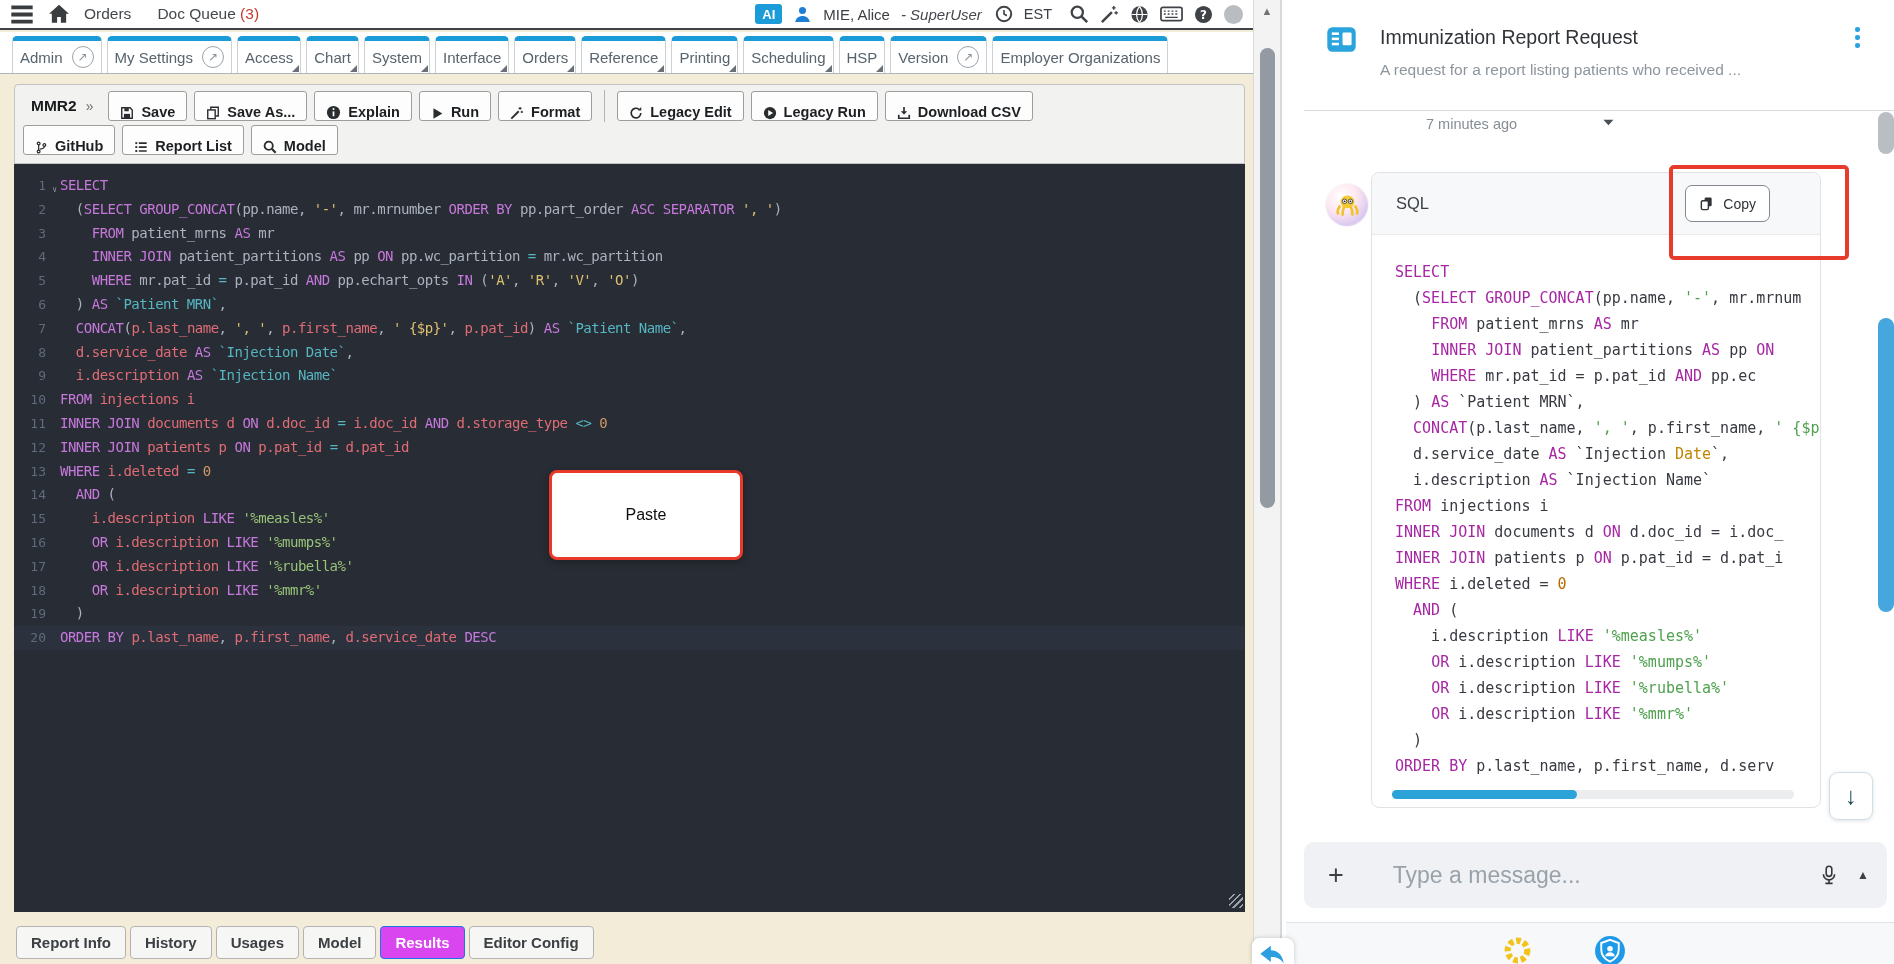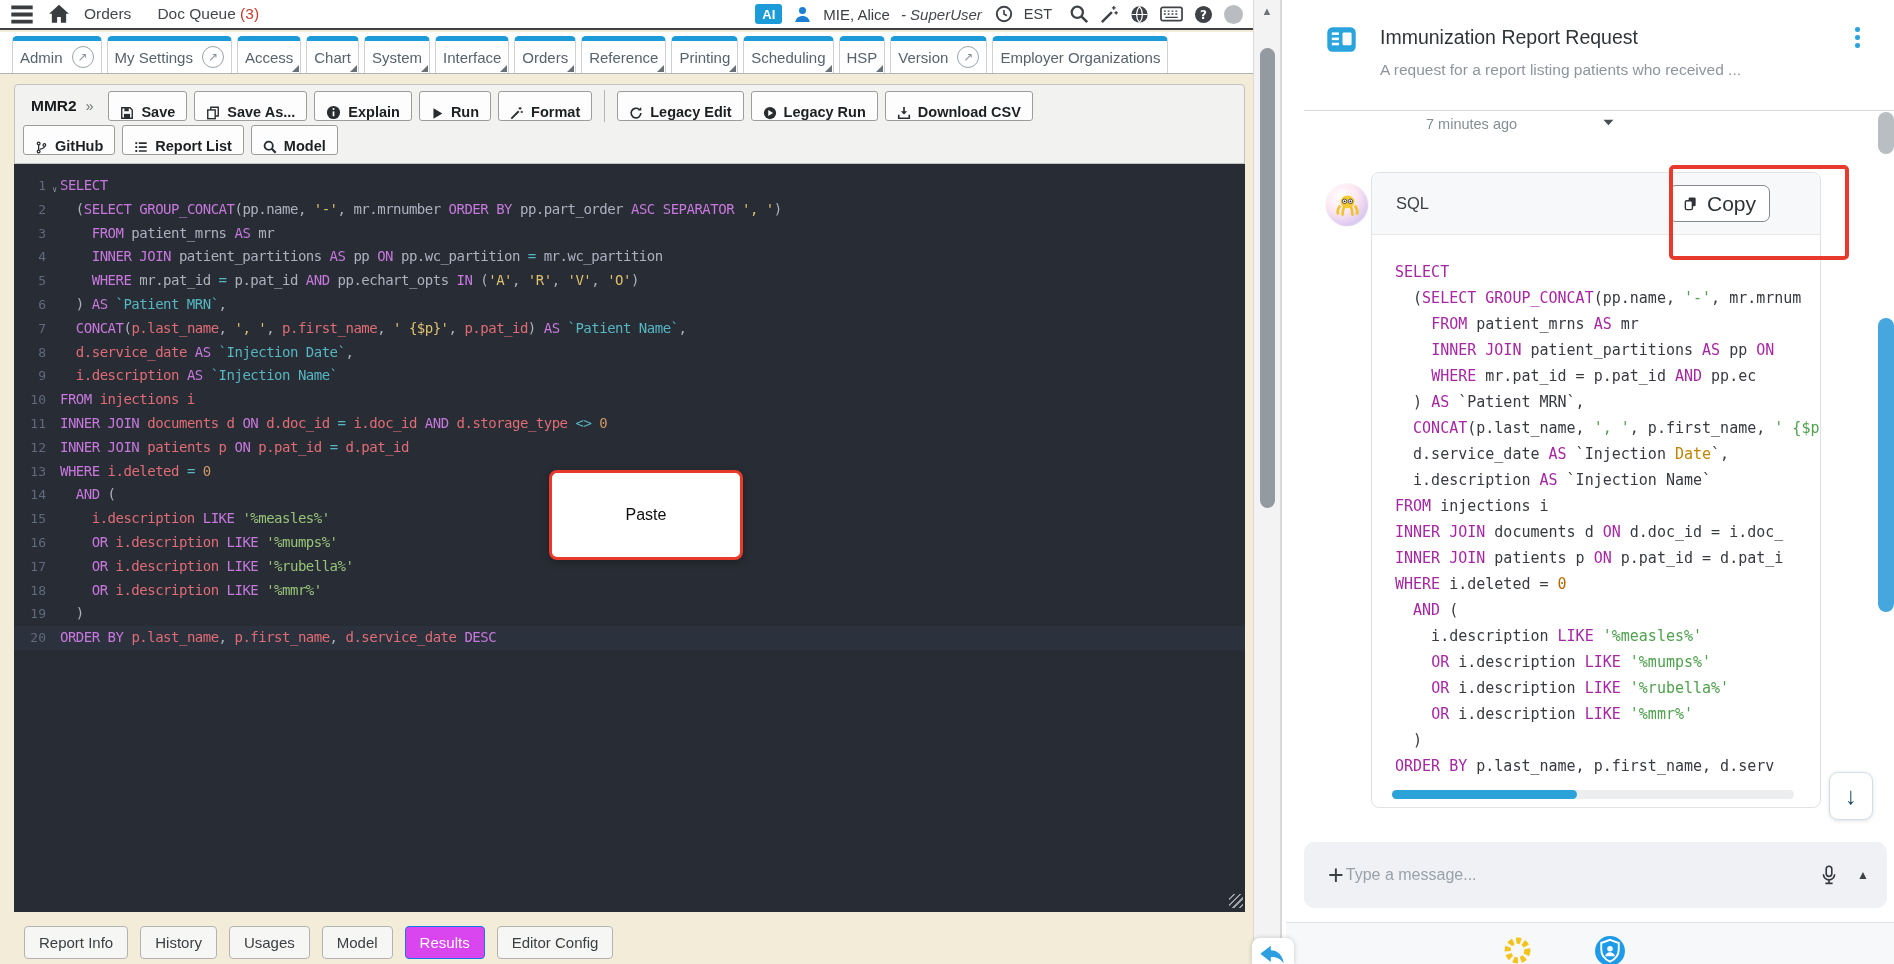--- a/index.html
+++ b/index.html
@@ -54,21 +54,21 @@
   .code{font-size:14px;letter-spacing:-0.5px;}
   .t-k{color:#c678dd}.t-p{color:#abb2bf}.t-f{color:#e06c75}.t-s{color:#98c379}
   .t-g{color:#dfc06f}.t-b{color:#56b6c2}.t-o{color:#56b6c2}.t-n{color:#d19a66}
   .resize-handle{position:absolute;right:10px;top:894px;width:14px;height:14px;cursor:nwse-resize;
       background:repeating-linear-gradient(135deg,transparent 0 3px,#9aa0aa 3px 4.5px);}
   
   .paste-box{position:absolute;left:549px;top:470px;width:188px;height:84px;background:#fff;
       border:3px solid #e8392a;border-radius:8px;box-shadow:0 2px 8px rgba(0,0,0,.3);z-index:30;
       display:flex;align-items:center;justify-content:center;font-size:16px;color:#0e0e0e;cursor:pointer;}
   
-  .bottomtabs{position:absolute;left:24px;top:926px;display:flex;gap:12px;}
+  .bottomtabs{position:absolute;left:16px;top:926px;display:flex;gap:4px;font-weight:bold;}
   .btab{height:31px;padding:0 14px;background:#f6f6f5;border:1px solid #b3b3b3;border-radius:4px;font-size:15px;
         color:#3c4043;display:flex;align-items:center;cursor:pointer;white-space:nowrap;}
   .btab.active{background:#d946ef;border-color:#1877e8;color:#fff;}
   
   .v-scroll{position:absolute;left:1253px;top:0;width:28px;height:964px;background:#f3f3f3;
             border-left:1px solid #d9d9d9;border-right:1px solid #d9d9d9;box-sizing:border-box;}
   .v-arrow{text-align:center;color:#6f7377;font-size:11px;padding-top:5px;}
   .v-thumb{position:absolute;left:6px;top:48px;width:15px;height:460px;background:#939aa1;border-radius:8px;}
   
   #right-panel{position:absolute;left:1281px;top:0;width:613px;height:964px;background:#fff;border-left:1px solid #d6d6d6;box-sizing:border-box;}
@@ -82,37 +82,37 @@
   .rp-time-caret{position:absolute;left:322px;top:117px;font-size:9px;color:#4a4f54;transform:scaleX(1.9);}
   .avatar{position:absolute;left:44px;top:184px;width:42px;height:42px;border-radius:50%;
       background:radial-gradient(circle at 35% 30%,#ffffff 0%,#fde7f1 40%,#dcc9f0 72%,#c9e5f4 100%);
       display:flex;align-items:center;justify-content:center;box-shadow:0 0 0 1px rgba(0,0,0,.04);}
   .sql-card{position:absolute;left:89px;top:172px;width:450px;height:636px;border:1px solid #e1e2e5;border-radius:8px;
       background:#fff;box-sizing:border-box;}
   .sql-card-header{height:62px;background:#f7f8f9;border-bottom:1px solid #e8e9eb;border-radius:8px 8px 0 0;
       display:flex;align-items:center;padding:0 50px 0 24px;box-sizing:border-box;}
   .sql-lang{font-size:16.5px;color:#3a4046;}
   .copy-btn{margin-left:auto;display:flex;gap:9px;align-items:center;border:1.5px solid #84878b;border-radius:7px;
-      background:#fff;height:37px;padding:0 13px;font-size:21px;color:#2f3337;cursor:pointer;
+      background:#fff;height:37px;padding:0 13px;font-size:14px;color:#2f3337;cursor:pointer;
       font-family:"Liberation Sans",sans-serif;}
   .sql-card-body{position:absolute;top:62px;left:0;right:0;bottom:0;overflow:hidden;padding:24px 0 0 23px;
       font-family:"DejaVu Sans Mono",monospace;font-size:15px;}
   .rline{height:26px;line-height:26px;white-space:pre;overflow:hidden;}
   .r-K{color:#a626a4}.r-P{color:#383a42}.r-S{color:#50a14f}.r-T{color:#c18401}.r-N{color:#b76b01}
   .hscroll{position:absolute;left:20px;right:26px;bottom:8px;height:9px;background:#ebedef;border-radius:5px;}
   .hscroll .thumb{width:46%;height:100%;background:#2ba2d8;border-radius:5px;}
   .down-btn{position:absolute;left:547px;top:772px;width:44px;height:48px;background:#fff;border:1.5px solid #cfe0ea;
       border-radius:9px;box-shadow:0 1px 4px rgba(0,0,0,.12);display:flex;align-items:center;justify-content:center;
       font-size:24px;color:#174a56;cursor:pointer;box-sizing:border-box;}
   .red-copy-box{position:absolute;left:387px;top:165px;width:172px;height:87px;border:4px solid #e83a2c;
       border-radius:5px;z-index:40;pointer-events:none;}
   .composer{position:absolute;left:22px;top:842px;width:583px;height:66px;background:#eff1f4;border-radius:10px;
       display:flex;align-items:center;box-sizing:border-box;}
   .composer .plus{margin-left:24px;font-size:27px;color:#3c4043;cursor:pointer;line-height:1;}
-  .composer input{flex:1;border:none;outline:none;background:transparent;font-size:16px;
+  .composer input{flex:1;margin-left:47px;border:none;outline:none;background:transparent;font-size:23px;
       color:#3c4043;font-family:"Liberation Sans",sans-serif;}
   .composer input::placeholder{color:#99a2aa;}
   .composer .mic{margin-right:18px;color:#35393d;display:inline-flex;cursor:pointer;}
   .composer .caret{margin-right:18px;font-size:12px;color:#3c4043;cursor:pointer;}
   .rp-footer{position:absolute;left:4px;right:0;top:922px;bottom:0;background:#f6f8f9;border-top:1px solid #e2e5e7;overflow:hidden;}
   .rp-footer .fico{position:absolute;top:12px;cursor:pointer;}
   
   .back-btn{position:absolute;left:1252px;top:938px;width:42px;height:26px;background:#fff;border-radius:8px 8px 0 0;
       box-shadow:0 0 5px rgba(0,0,0,.2);z-index:45;overflow:hidden;cursor:pointer;}
   .back-btn svg{position:absolute;left:6px;top:3px;}

